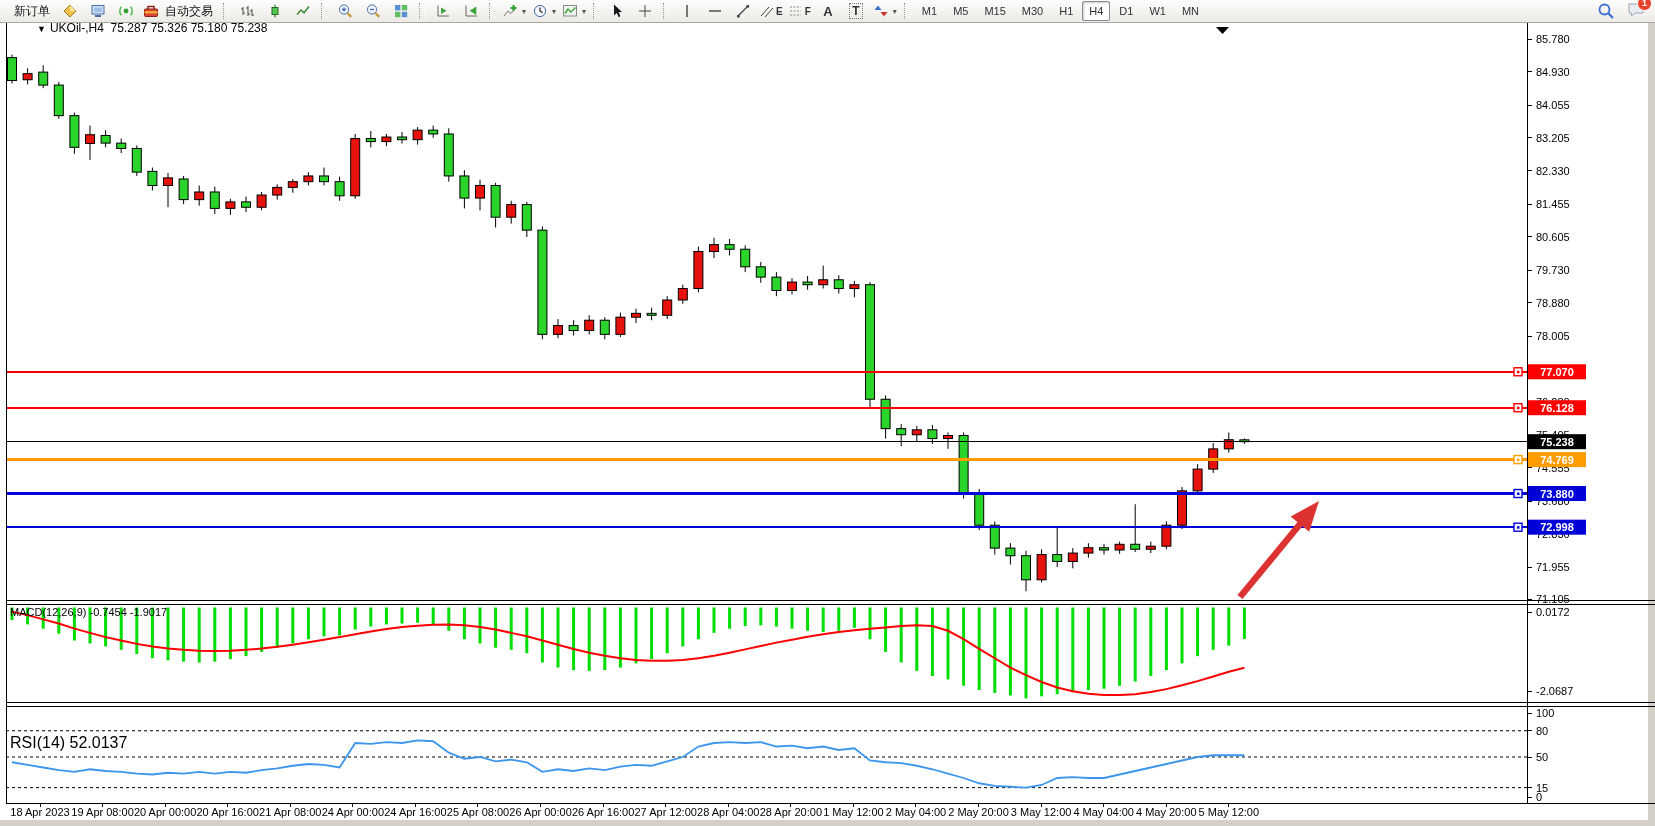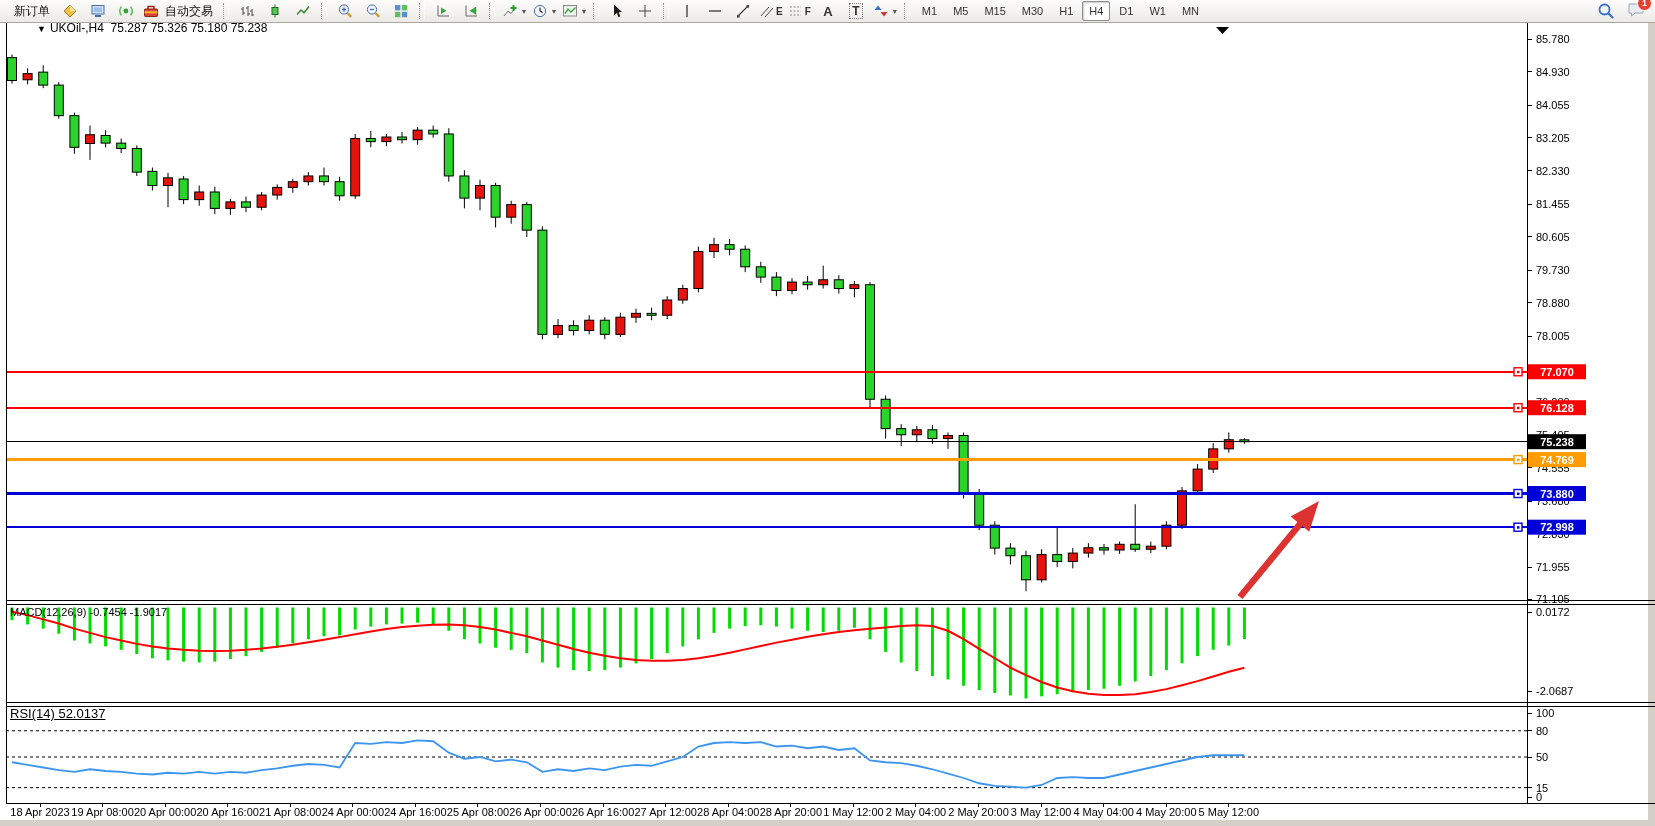--- a/index.html
+++ b/index.html
@@ -19,21 +19,21 @@
   .chat-wrap{position:relative;}
   .badge{position:absolute;top:-5px;right:-7px;background:#e8402a;color:#fff;font-size:9px;font-weight:bold;
     width:13px;height:13px;line-height:13px;text-align:center;border-radius:50%;border:1px solid #fff;}
   .letter{font-size:10px;font-weight:bold;color:#333;}
   .letter.boxed{border:1px dotted #777;padding:0 2px;}
   
   .overlay{position:absolute;z-index:20;pointer-events:none;color:#000;white-space:nowrap;}
   .chart-title{left:9px;top:21px;font-size:12px;margin-left:28px;}
   .chart-title .dd{font-size:9px;margin-right:4px;}
   .macd-label{left:10px;top:606px;font-size:11px;}
-  .rsi-label{left:10px;top:706px;font-size:13px;text-decoration:underline;}
+  .rsi-label{left:10px;top:734px;font-size:16px;}
   svg#chart{position:absolute;left:0;top:0;z-index:10;}
 </style>
 </head>
 <body>
 
 <div class="app">
 
   <div class="toolbar">
     <div class="tb-btn">
       <span class="tb-text">新订单</span>

